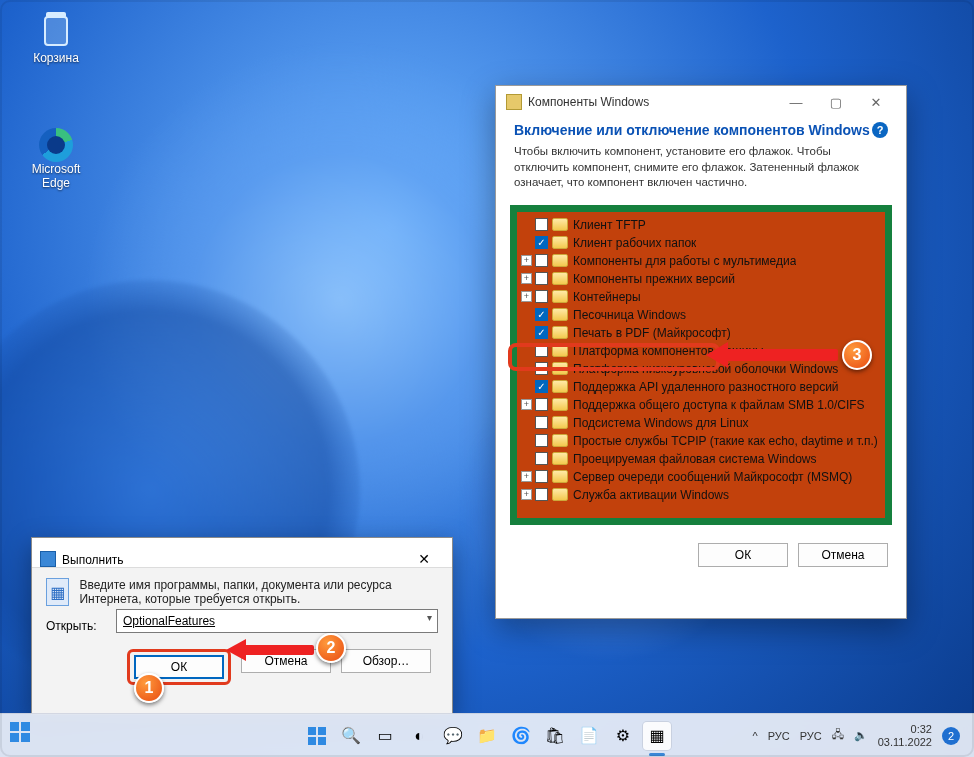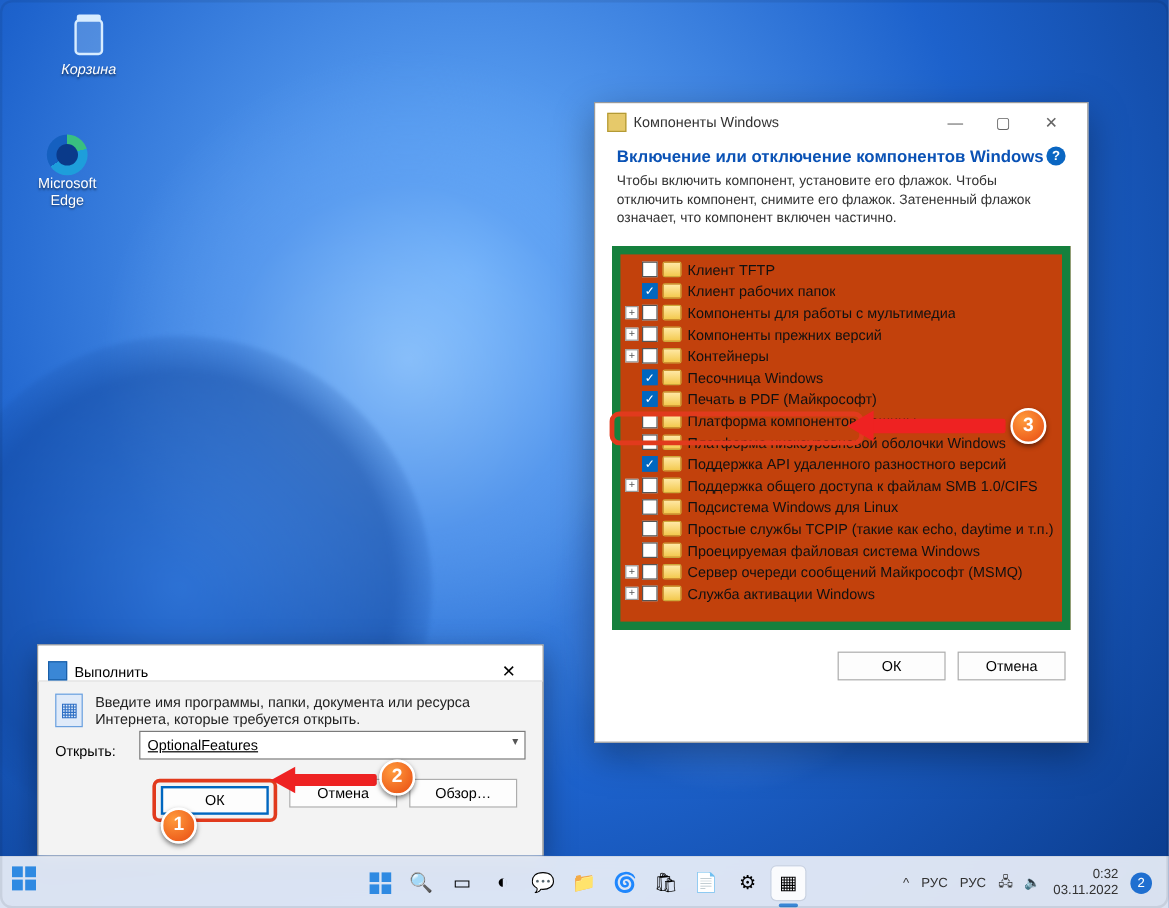--- a/index.html
+++ b/index.html
@@ -8,22 +8,22 @@
     background: radial-gradient(circle at 40% 30%, #6fb6ff 0%, #4a8fe8 25%, #1d62cc 55%, #0a3a8a 100%);
     position: relative;
   }
   
   .bloom { position:absolute; border-radius:50%; filter: blur(2px); opacity:.55; }
   .b1{width:520px;height:520px;left:80px;top:40px;background:radial-gradient(circle,#aad4ff 0%,#5e9df0 40%,transparent 70%);}
   .b2{width:420px;height:420px;left:-60px;top:280px;background:radial-gradient(circle,#2e72d4 0%,#1248a0 60%,transparent 75%);}
   .b3{width:300px;height:300px;left:460px;top:360px;background:radial-gradient(circle,#7fb8ff 0%,#3d7de0 50%,transparent 72%);}
   
   .desk-icon { position:absolute; width:76px; text-align:center; color:#fff; font-size:12px; text-shadow:0 1px 2px rgba(0,0,0,.6); }
-  .di1{left:36px;top:12px;font-style:italic;}
-  .di2{left:18px;top:112px;}
+  .di1{left:18px;top:12px;}
+  .di2{left:18px;top:128px;}
   
   .run {
     position:absolute; left:31px; top:537px; width:422px; height:178px;
     background:#f3f3f3; border:1px solid #8a8a8a; box-shadow:0 8px 24px rgba(0,0,0,.35);
   }
   .run-title { height:30px; background:#fff; border-bottom:1px solid #dcdcdc; display:flex; align-items:flex-end; padding:0 8px; font-size:12px; }
   .run-title .ic { width:16px;height:16px;background:#3a87d6;border:1px solid #1a5fa8;margin-right:6px;display:inline-block;}
   .run-title .close { margin-left:auto; width:40px; text-align:center; font-size:14px; }
   .run-body { padding:10px 14px; }
   .run-row { display:flex; align-items:flex-start; font-size:12px; color:#222; }

